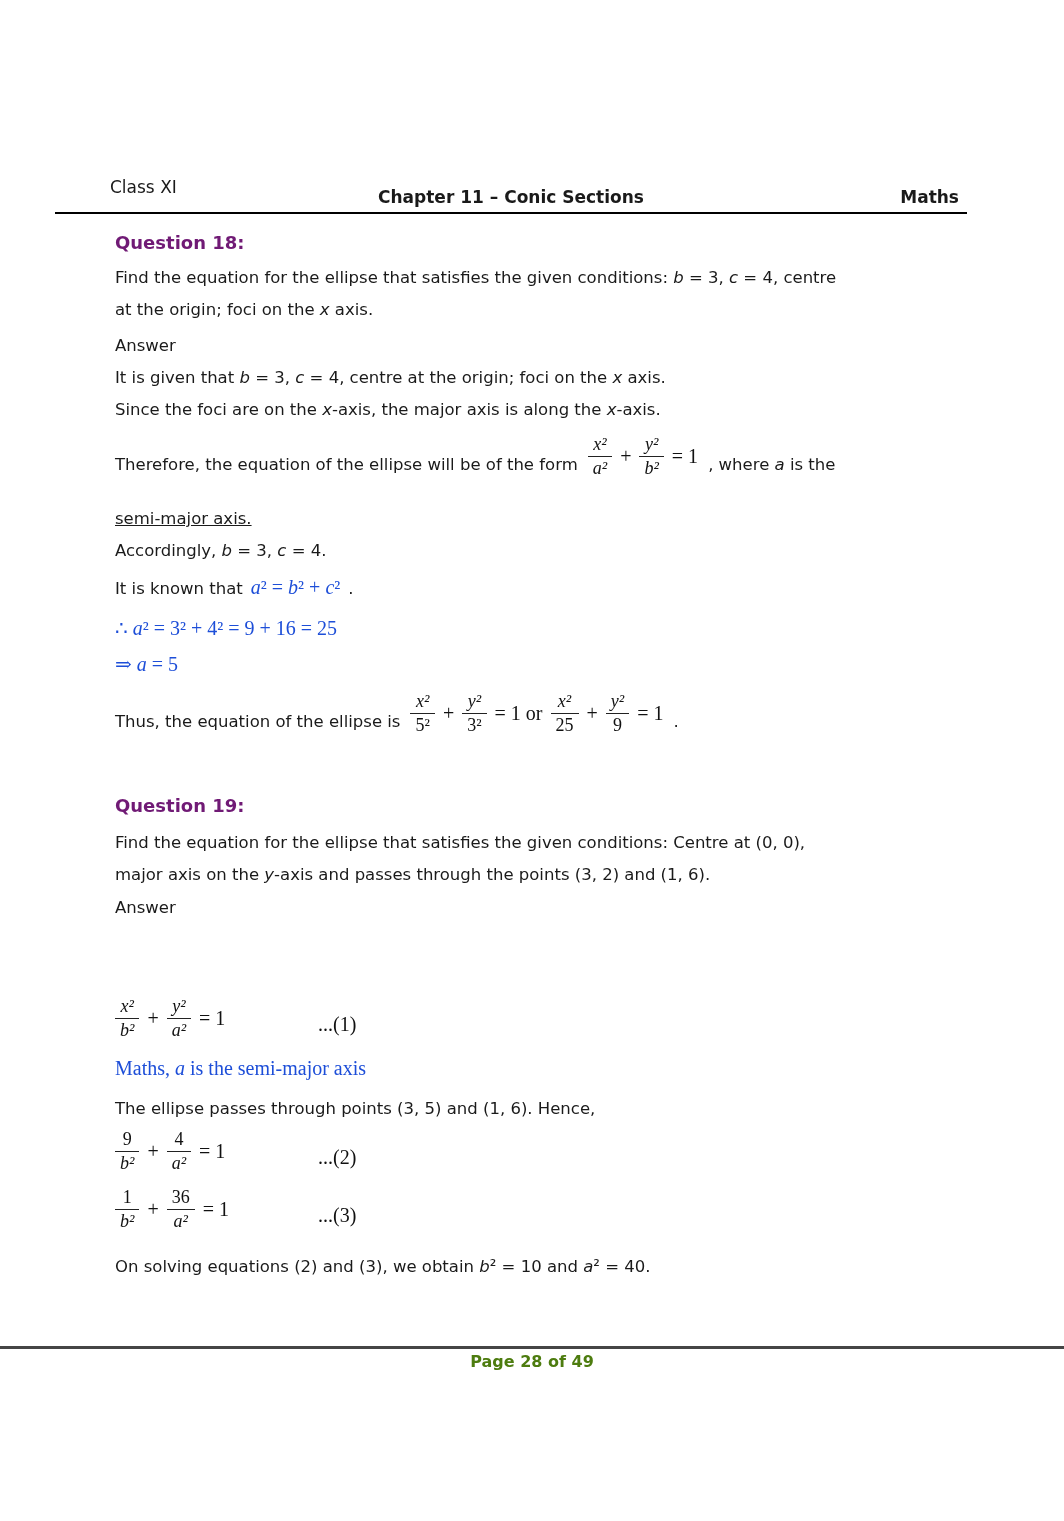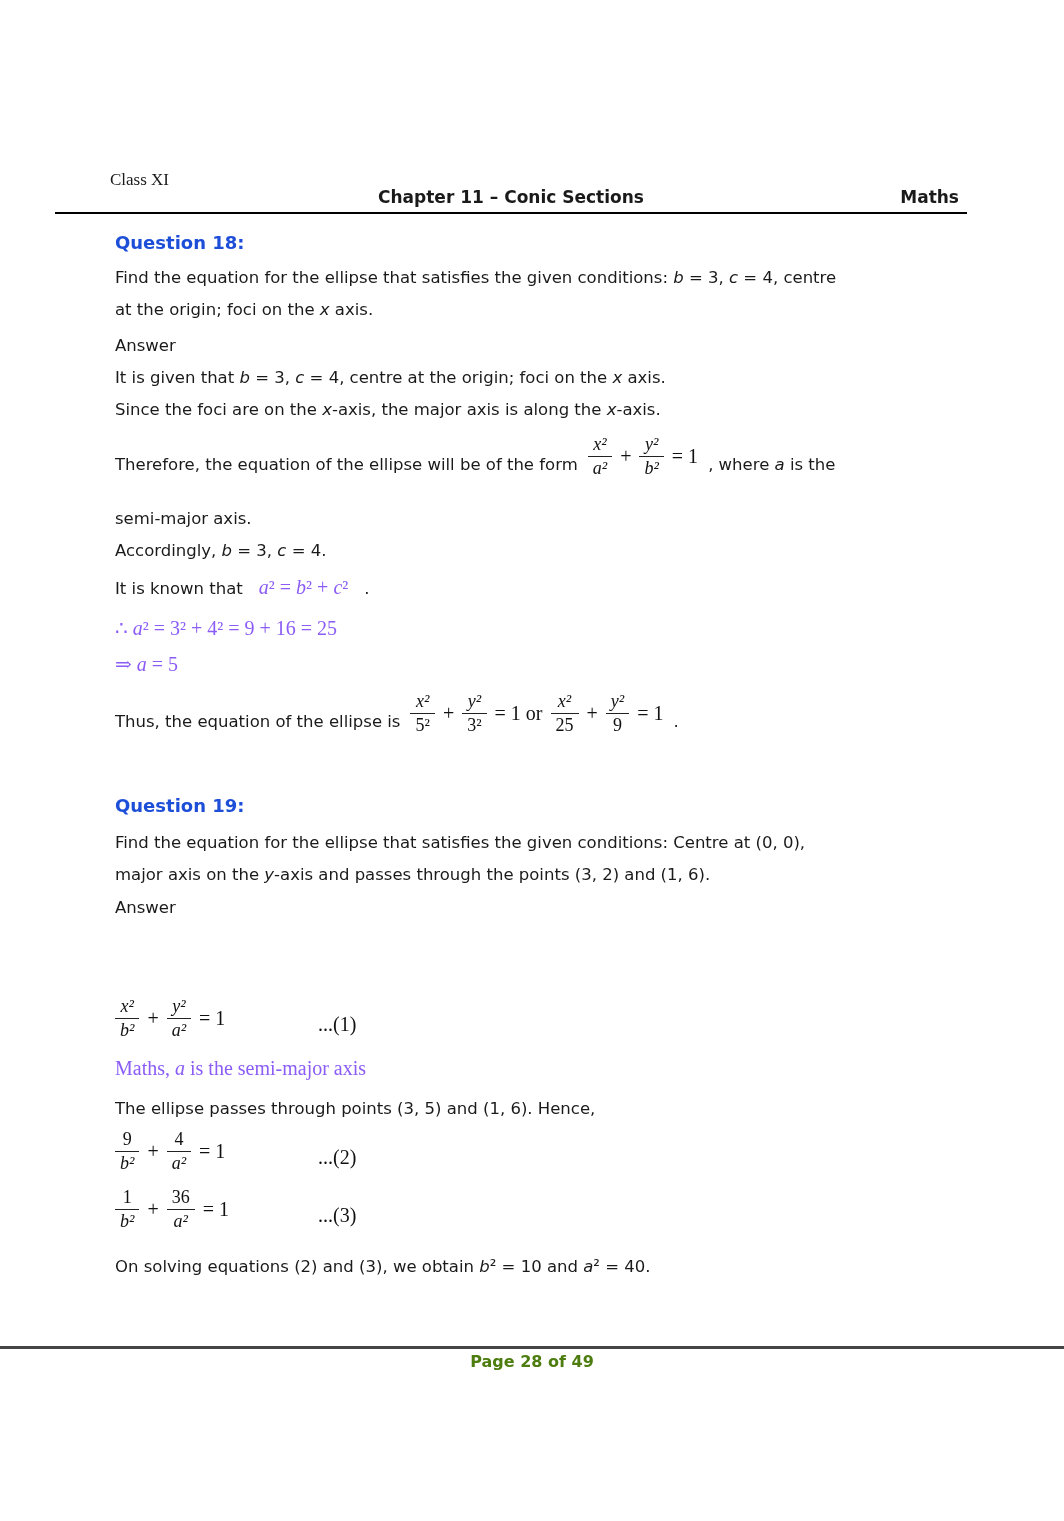--- a/index.html
+++ b/index.html
@@ -6,44 +6,44 @@
   .page{
     position:relative;width:1064px;height:1521px;background:#ffffff;
     font-family:"DejaVu Sans",sans-serif;color:#1a1a1a;overflow:hidden;
   }
   .abs{position:absolute;}
   
   .hdr{
     position:absolute;left:55px;top:184px;width:912px;height:28px;
     border-bottom:2px solid #000;font-size:17px;line-height:26px;
   }
-  .hdr-left{position:absolute;left:55px;bottom:19px;font-weight:400;font-family:Liberation Serif, serif;}
+  .hdr-left{position:absolute;left:55px;bottom:12px;font-weight:400;}
   .hdr-center{position:absolute;left:0;right:0;bottom:2px;text-align:center;font-weight:700;}
   .hdr-right{position:absolute;right:8px;bottom:2px;font-weight:700;}
   
-  .q-heading{font-size:18px;font-weight:700;color:#1d4ed8;}
+  .q-heading{font-size:18px;font-weight:700;color:#701a75;}
   .body-text{font-size:16.5px;line-height:32px;width:860px;}
   .rich i{font-style:italic;}
   
-  .serif{font-family:"Liberation Serif","DejaVu Serif",serif;font-size:20px;color:#8b5cf6;}
+  .serif{font-family:"Liberation Serif","DejaVu Serif",serif;font-size:20px;color:#1d4ed8;}
   .frac{
     display:inline-block;text-align:center;vertical-align:middle;
     font-family:"Liberation Serif","DejaVu Serif",serif;font-style:italic;
     font-size:18px;line-height:1.25;color:#111;
   }
   .frac .num{display:block;padding:0 5px;border-bottom:1.5px solid #222;}
   .frac .den{display:block;padding:0 5px;}
   .up{font-style:normal;}
   .eqgroup{display:flex;align-items:center;gap:8px;font-family:"Liberation Serif","DejaVu Serif",serif;font-size:20px;color:#111;}
   .eqwrap{position:absolute;left:115px;width:500px;height:58px;}
   .eqtag{position:absolute;left:203px;top:50%;transform:translateY(-50%);
     font-family:"Liberation Serif","DejaVu Serif",serif;font-size:20px;color:#111;}
   .inline-eq-row{display:flex;align-items:flex-end;gap:10px;}
   .inline-eq-row .txt{font-size:16.5px;line-height:24px;margin-bottom:2px;white-space:nowrap;}
-  .baseline-row{display:flex;align-items:baseline;gap:16px;}
+  .baseline-row{display:flex;align-items:baseline;gap:8px;}
   .baseline-row .txt{font-size:16.5px;white-space:nowrap;}
   
   .footer-rule{position:absolute;left:0;top:1346px;width:1064px;height:3px;background:#454545;}
   .footer-text{position:absolute;left:0;top:1352px;width:1064px;text-align:center;
     font-size:16px;font-weight:700;color:#4d7c0f;}
 </style>
 </head>
 <body>
 
 <div class="page">
@@ -74,21 +74,21 @@
       <span class="up">+</span>
       <span class="frac">
           <span class="num">y²</span>
           <span class="den">b²</span>
         </span>
       <span class="up">= 1</span>
     </span>
     <span class="txt rich"><span>, where </span><i>a</i><span> is the</span></span>
   </div>
 
-  <div class="abs body-text" style="left:115px;top:503px;">semi-major axis.</div>
+  <div class="abs body-text" style="left:115px;top:503px;text-decoration:underline;">semi-major axis.</div>
 
   <div class="abs body-text rich" style="left:115px;top:535px;"><span>Accordingly, </span><i>b</i><span> = 3, </span><i>c</i><span> = 4.</span></div>
 
   <div class="abs baseline-row" style="left:115px;top:576px;">
     <span class="txt">It is known that</span>
     <span class="serif rich"><i>a</i><span>² = </span><i>b</i><span>² + </span><i>c</i><span>²</span></span>
     <span class="txt">.</span>
   </div>
 
   <div class="abs serif rich" style="left:115px;top:616px;"><span>∴ </span><i>a</i><span>² = 3² + 4² = 9 + 16 = 25</span></div>

